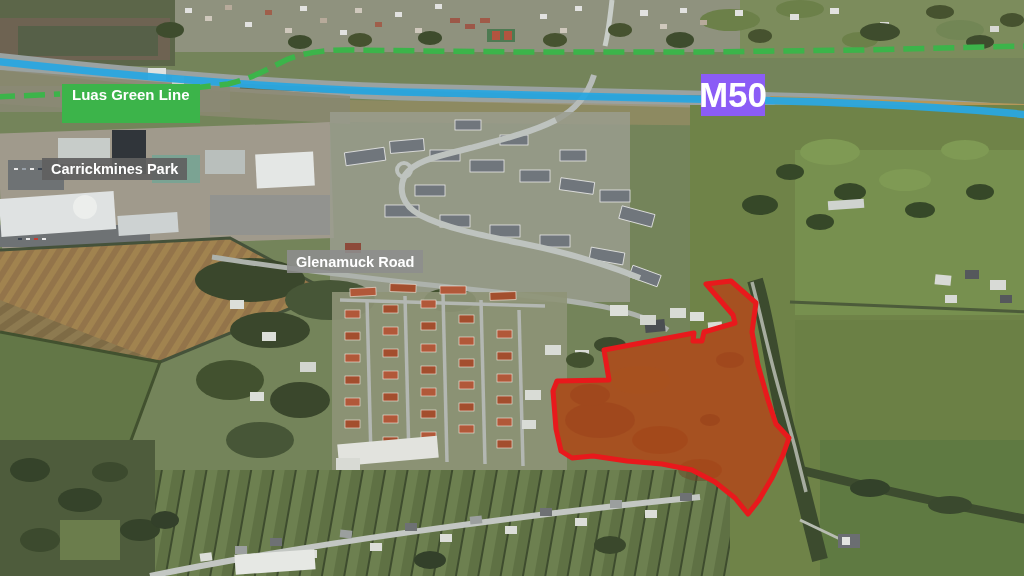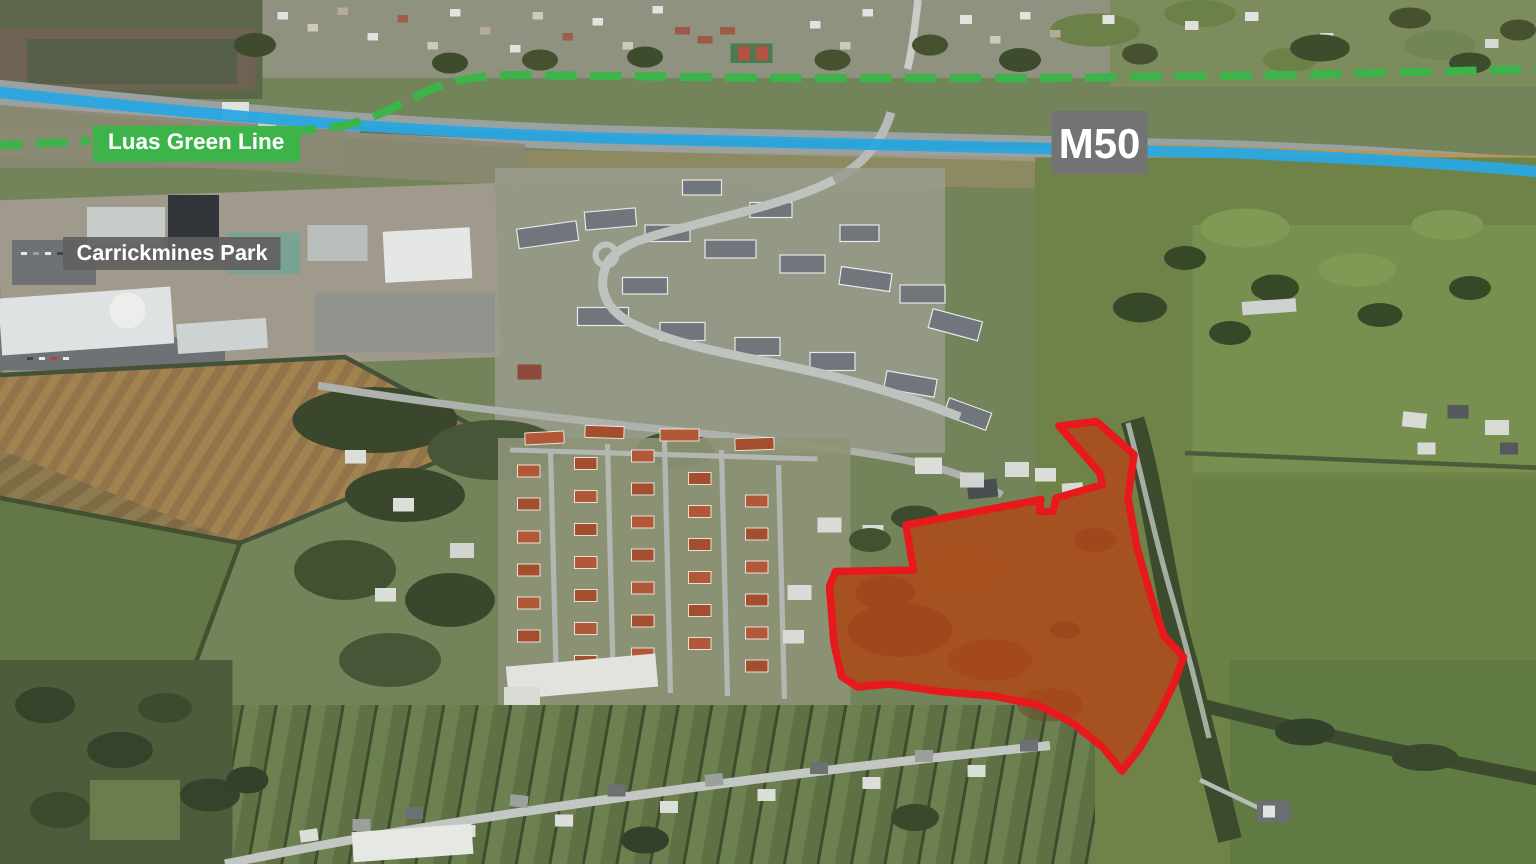--- a/index.html
+++ b/index.html
@@ -6,25 +6,25 @@
   .stage{
     position:relative;width:1024px;height:576px;overflow:hidden;
     font-family:"Liberation Sans",sans-serif;background:#74845a;
   }
   .stage svg{position:absolute;left:0;top:0;display:block;}
   .label{
     position:absolute;color:#fff;font-weight:bold;white-space:nowrap;
     line-height:1.25;
   }
   .label-luas{
-    left:62px;top:84px;background:#3cb44a;font-size:15px;padding:2px 10px 3px;
+    left:62px;top:84px;background:#3cb44a;font-size:15px;padding:2px 10px 18px;
   }
   .label-m50{
-    left:701px;top:74px;width:64px;height:42px;background:#737373;
-    font-size:28px;display:flex;align-items:center;justify-content:center;
+    left:701px;top:74px;width:64px;height:42px;background:#8b5cf6;
+    font-size:35px;display:flex;align-items:center;justify-content:center;
   }
   .label-carrickmines{
     left:42px;top:158px;background:rgba(95,95,95,.92);font-size:14.5px;padding:2px 9px;
   }
   .label-glenamuck{
     left:287px;top:250px;background:rgba(141,141,141,.88);font-size:14.5px;padding:2.5px 9px;
   }
 </style>
 </head>
 <body>
@@ -372,13 +372,14 @@
 
     <g>
       <path d="M -6,97 L 60,94" stroke="#3cb44a" stroke-width="5.5" fill="none" stroke-dasharray="21 9"></path>
       <path d="M 160,92 L 228,84 C 250,79 262,72 282,62 C 300,53 322,50 345,50 L 520,52 L 700,52 L 860,50 L 1030,46" stroke="#3cb44a" stroke-width="5.5" fill="none" stroke-dasharray="21 9"></path>
     </g>
   </svg>
 
   <div class="label label-luas">Luas Green Line</div>
   <div class="label label-m50">M50</div>
   <div class="label label-carrickmines">Carrickmines Park</div>
+  <div class="label label-glenamuck">Glenamuck Road</div>
 </div>
 
 </body></html>

